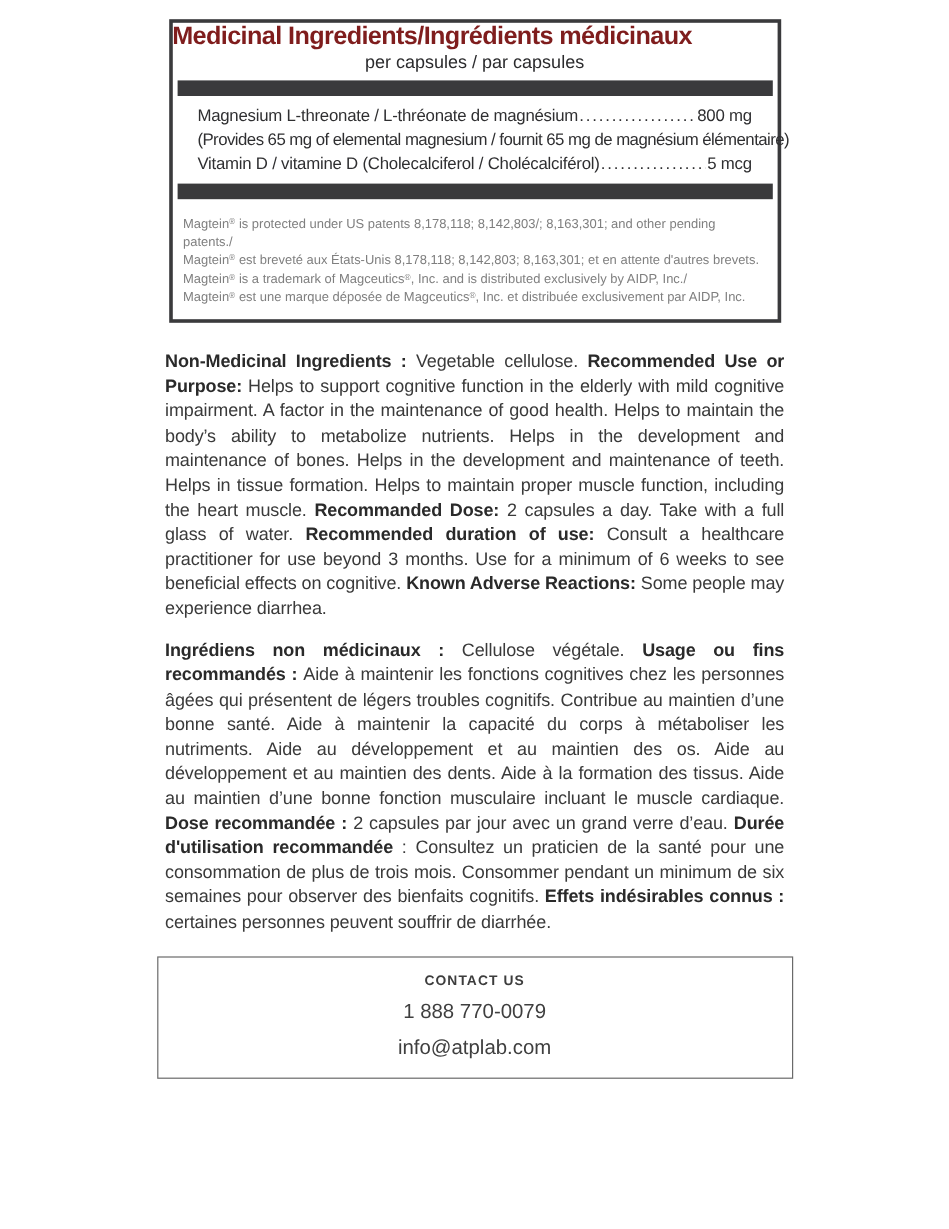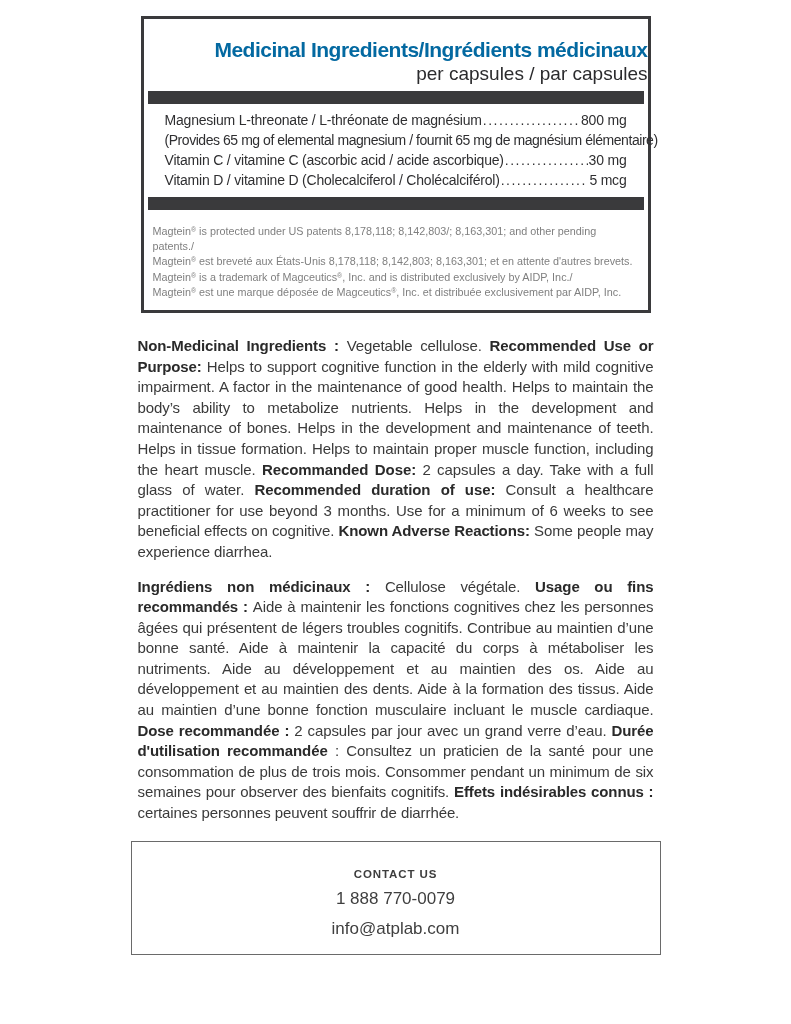--- a/index.html
+++ b/index.html
@@ -21,30 +21,30 @@
   .logo .atp { color:#F26322; }
   .logo .lab { color:#9A9A9C; }
 
   
   .panel {
     width:504px;
     margin:16px auto 0;
     border:3px solid #3A3A3C;
   }
   .panel-title {
-    text-align:right;
+    text-align:left;
     font-weight:bold;
     font-size:21px;
     letter-spacing:-0.5px;
-    margin-top:19px;
-    color:#0369a1;
+    margin-top:0;
+    color:#7f1d1d;
   }
   .panel-subtitle {
-    text-align:right;
-    font-size:19px;
+    text-align:center;
+    font-size:15px;
     margin-top:1px;
     color:#2b2b2d;
   }
   .bar {
     height:13px;
     background:#3A3A3C;
     margin:6px 4px 5px;
   }
   .rows {
     padding:1px 21px;
@@ -88,21 +88,21 @@
   }
   .para .b { font-weight:bold; color:#2a2a2a; }
   .para + .para { margin-top:14px; }
 
   
   .contact {
     width:528px;
     margin:17px auto 0;
     border:1.5px solid #6A6A6A;
     text-align:center;
-    padding:26px 0 15px;
+    padding:14px 0 15px;
     color:#3f3f3f;
   }
   .contact-heading {
     font-size:11.5px;
     font-weight:bold;
     letter-spacing:0.9px;
     color:#3d3d3d;
   }
   .contact-phone { font-size:17px; margin-top:9px; }
   .contact-email { font-size:17px; margin-top:10px; }
@@ -122,25 +122,20 @@
     <span class="label">Magnesium L-threonate / L-thréonate de magnésium</span>
     <span class="leader"></span>
     <span class="amount">800 mg</span>
   </div>
 
   <div class="row no-dots">
     <span class="label">(Provides 65 mg of elemental magnesium / fournit 65 mg de magnésium élémentaire)</span>
 
   </div>
 
-  <div class="row">
-    <span class="label">Vitamin C / vitamine C (ascorbic acid / acide ascorbique)</span>
-    <span class="leader"></span>
-    <span class="amount">30 mg</span>
-  </div>
 
   <div class="row">
     <span class="label">Vitamin D / vitamine D (Cholecalciferol / Cholécalciférol)</span>
     <span class="leader"></span>
     <span class="amount">5 mcg</span>
   </div>
 </div>
     <div class="bar"></div>
     <div class="patent">
         <div>Magtein<sup>®</sup> is protected under US patents 8,178,118; 8,142,803/; 8,163,301; and other pending patents./</div>

